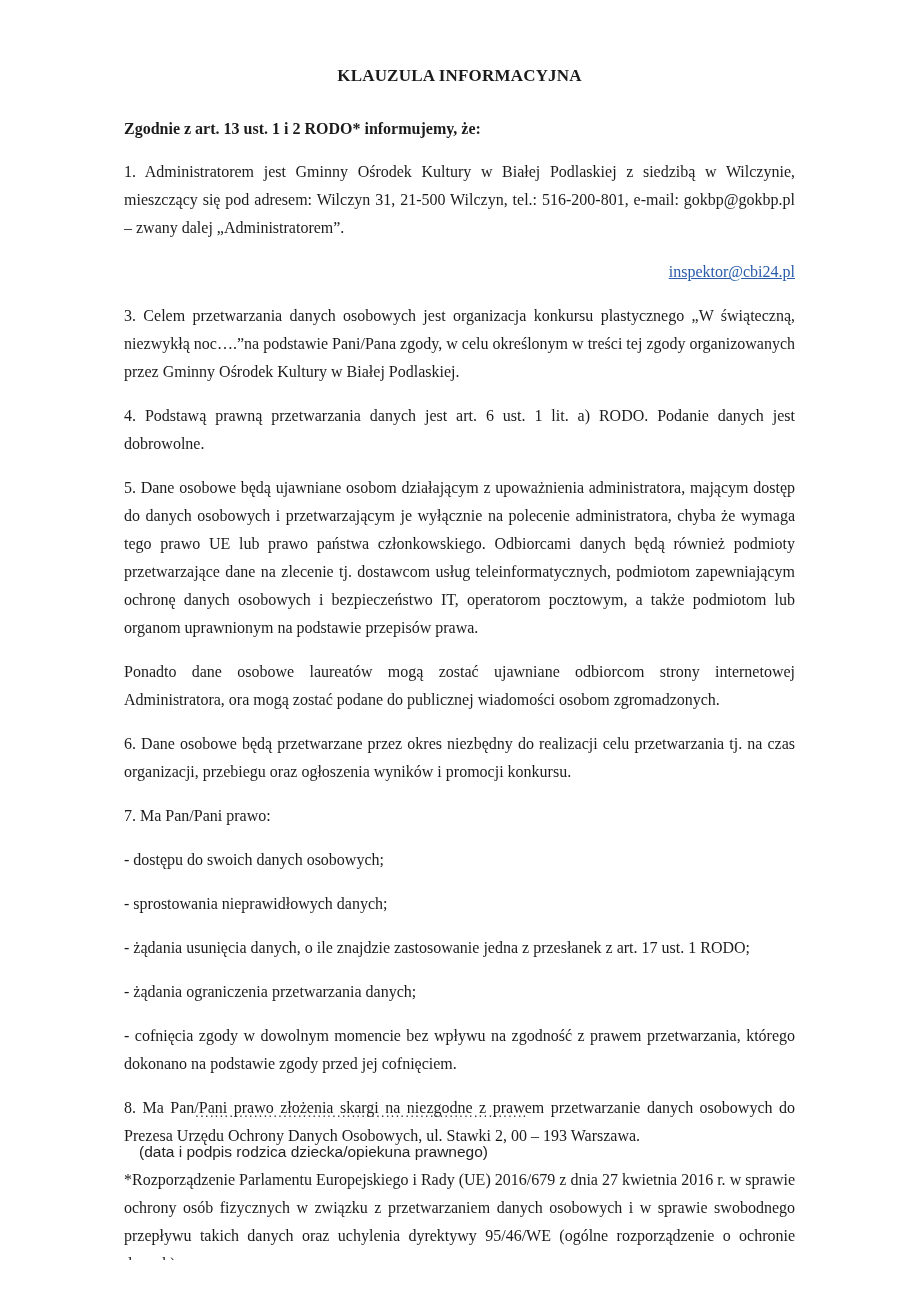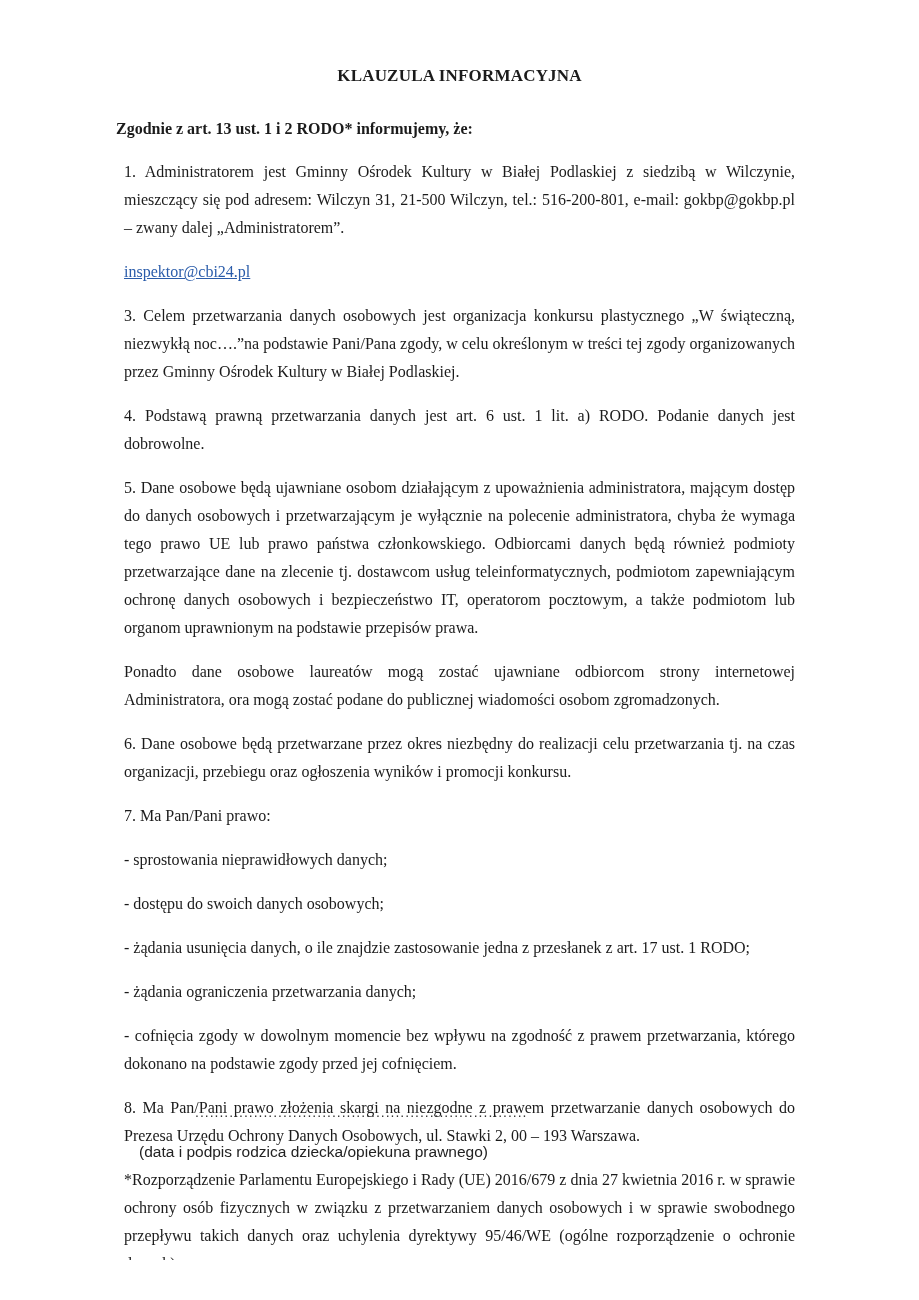--- a/index.html
+++ b/index.html
@@ -27,32 +27,32 @@
     font-weight: bold;
     font-size: 17px;
     line-height: 27px;
     margin: 0 0 26px 0;
     letter-spacing: 0.2px;
   }
   .intro-heading {
     font-weight: bold;
     font-size: 16px;
     line-height: 27.4px;
-    margin: 8px;
+    margin: 16px;
     text-align: justify;
   }
   .para {
     font-size: 16px;
     line-height: 28px;
     margin: 16px;
     text-align: justify;
     text-justify: inter-word;
   }
   .link-line {
-    text-align: left;
+    text-align: right;
   }
   .email-link {
     color: #2a5caa;
     text-decoration: underline;
     cursor: pointer;
   }
   .footer {
     position: absolute;
     left: 139px;
     top: 1102px;
@@ -93,23 +93,23 @@
     <p class="para">4. Podstawą prawną przetwarzania danych jest art. 6 ust. 1 lit. a) RODO. Podanie danych jest dobrowolne.</p>
 
     <p class="para">5. Dane osobowe będą ujawniane osobom działającym z upoważnienia administratora, mającym dostęp do danych osobowych i przetwarzającym je wyłącznie na polecenie administratora, chyba że wymaga tego prawo UE lub prawo państwa członkowskiego. Odbiorcami danych będą również podmioty przetwarzające dane na zlecenie tj. dostawcom usług teleinformatycznych, podmiotom zapewniającym ochronę danych osobowych i bezpieczeństwo IT, operatorom pocztowym, a także podmiotom lub organom uprawnionym na podstawie przepisów prawa.</p>
 
     <p class="para">Ponadto dane osobowe laureatów mogą zostać ujawniane odbiorcom strony internetowej Administratora, ora mogą zostać podane do publicznej wiadomości osobom zgromadzonych.</p>
 
     <p class="para">6. Dane osobowe będą przetwarzane przez okres niezbędny do realizacji celu przetwarzania tj. na czas organizacji, przebiegu oraz ogłoszenia wyników i promocji konkursu.</p>
 
     <p class="para">7. Ma Pan/Pani prawo:</p>
 
+    <p class="para">- dostępu do swoich danych osobowych;</p>
+
     <p class="para">- sprostowania nieprawidłowych danych;</p>
-
-    <p class="para">- dostępu do swoich danych osobowych;</p>
 
     <p class="para">- żądania usunięcia danych, o ile znajdzie zastosowanie jedna z przesłanek z art. 17 ust. 1 RODO;</p>
 
     <p class="para">- żądania ograniczenia przetwarzania danych;</p>
 
     <p class="para">- cofnięcia zgody w dowolnym momencie bez wpływu na zgodność z prawem przetwarzania, którego dokonano na podstawie zgody przed jej cofnięciem.</p>
 
     <p class="para">8. Ma Pan/Pani prawo złożenia skargi na niezgodne z prawem przetwarzanie danych osobowych do Prezesa Urzędu Ochrony Danych Osobowych, ul. Stawki 2, 00 – 193 Warszawa.</p>
 
     <p class="para">*Rozporządzenie Parlamentu Europejskiego i Rady (UE) 2016/679 z dnia 27 kwietnia 2016 r. w sprawie ochrony osób fizycznych w związku z przetwarzaniem danych osobowych i w sprawie swobodnego przepływu takich danych oraz uchylenia dyrektywy 95/46/WE (ogólne rozporządzenie o ochronie danych).</p>

